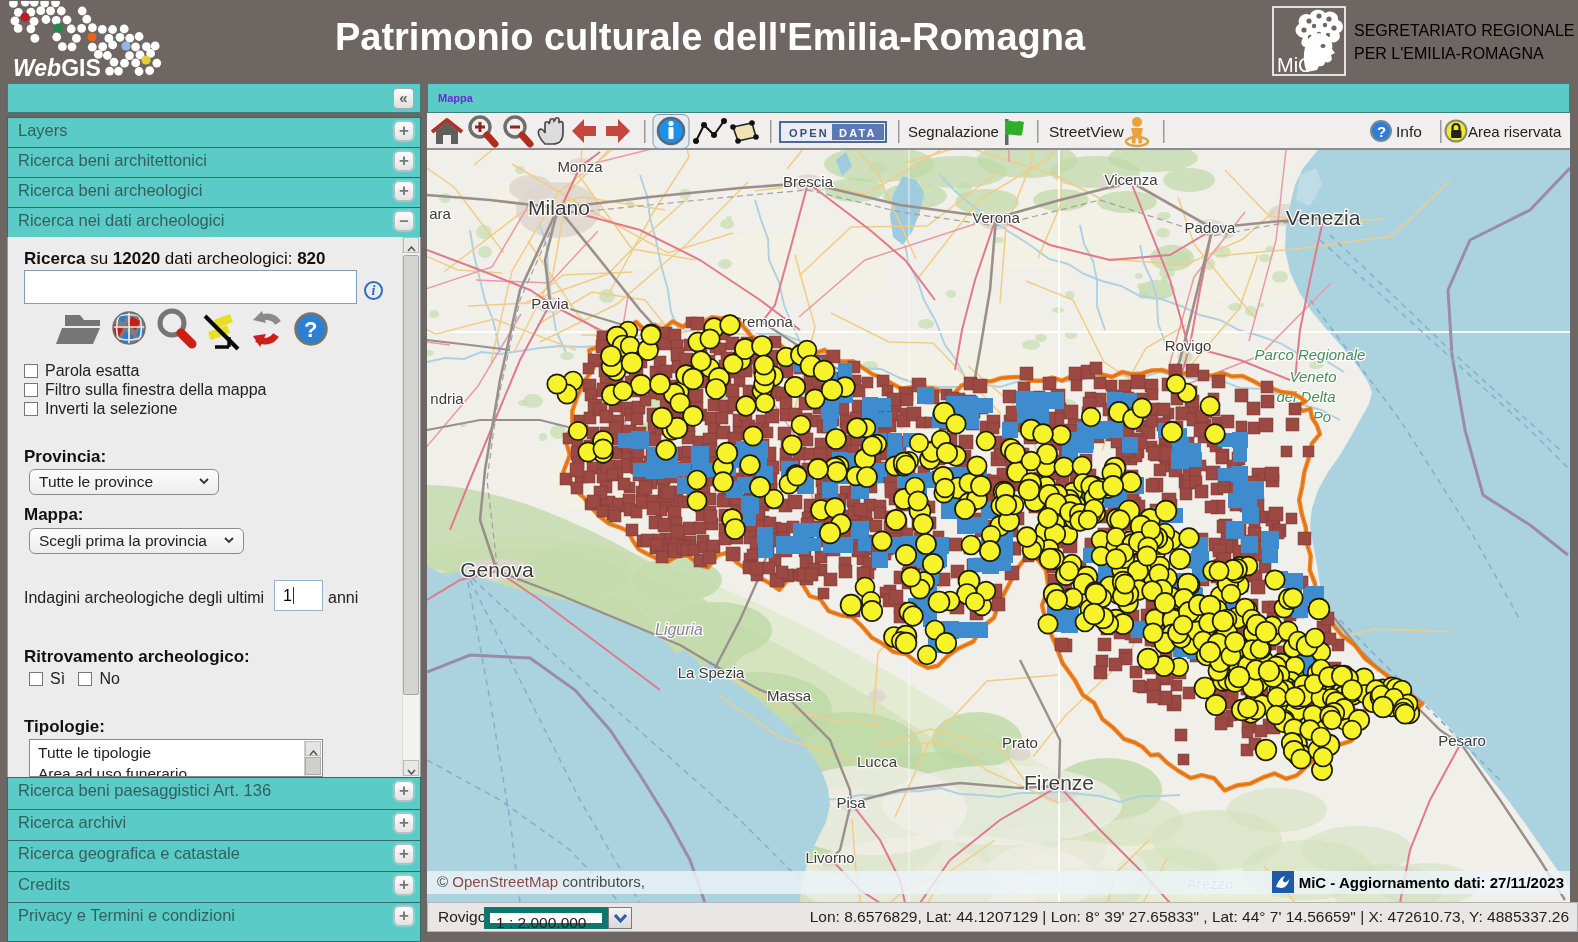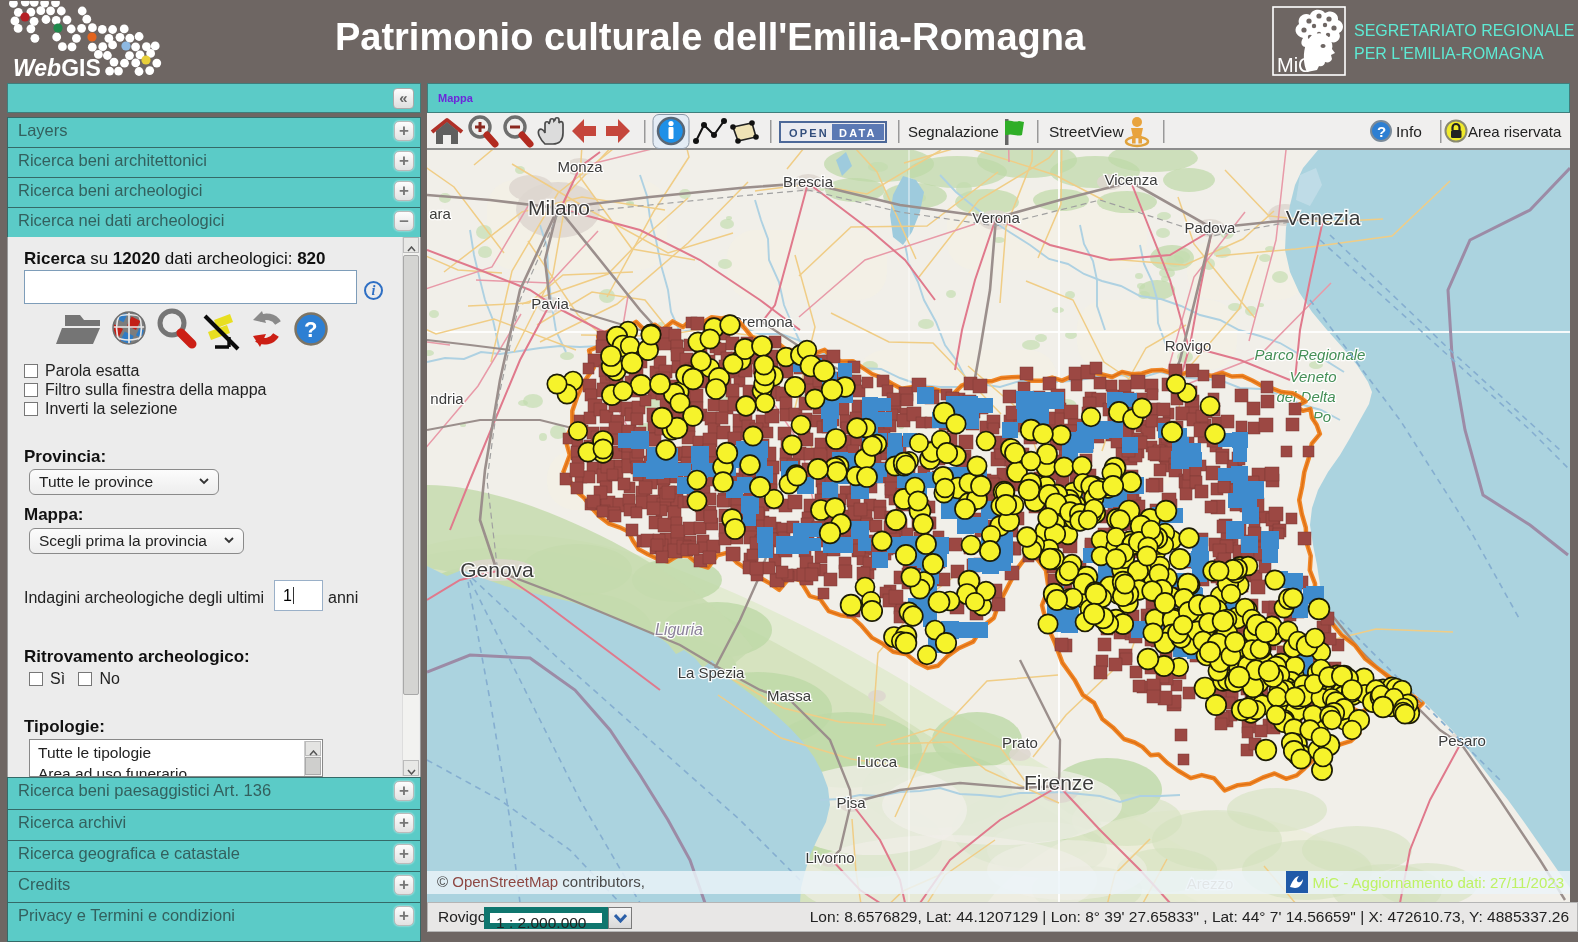--- a/index.html
+++ b/index.html
@@ -1,20 +1,20 @@
 <!DOCTYPE html>
 <html><head><meta charset="utf-8"><title>WebGIS</title><style>
 *{margin:0;padding:0;box-sizing:border-box}
 html,body{width:1578px;height:942px;overflow:hidden}
 body{background:#6e6663;font-family:"Liberation Sans",sans-serif;position:relative}
 #header{position:absolute;left:0;top:0;width:1578px;height:82px;background:#6e6663}
 #title{position:absolute;left:0;top:16px;width:1420px;text-align:center;color:#fff;
  font-size:38px;font-weight:bold;letter-spacing:0px}
 
-#mictext{position:absolute;left:1354px;top:19px;color:#5eead4;font-size:16px;line-height:23px;white-space:nowrap}
+#mictext{position:absolute;left:1354px;top:19px;color:#000000;font-size:16px;line-height:23px;white-space:nowrap}
 #miclogo{position:absolute;left:1272px;top:6px}
 #sidebar{position:absolute;left:7px;top:83px;width:414px;height:848px}
 .sbtop{position:absolute;left:0;top:0;width:414px;height:30px;background:#5bcbc7;border:1px solid #3f7e7c}
 .acc{position:absolute;left:0;width:414px;height:40px;background:#5bcbc7;border:1px solid #356a68;
  color:#33605e;font-size:16.5px;line-height:25px;padding-left:10px}
 .accbtn{position:absolute;right:6px;top:3px;width:20px;height:20px;background:linear-gradient(#fdfdfd,#e2e2e2);
  border:1px solid #bbb;border-radius:5px;color:#777;font-size:17px;font-weight:bold;text-align:center;line-height:17px;
  box-shadow:0 0 2px rgba(255,255,255,.9)}
 .colbtn{position:absolute;right:6px;top:4px;width:21px;height:21px;background:linear-gradient(#fdfdfd,#dedede);
  border:1px solid #aaa;border-radius:4px;color:#666;font-size:15px;font-weight:bold;text-align:center;line-height:19px}
@@ -30,21 +30,21 @@
  font-size:15.5px;color:#222;line-height:24px;padding-left:9px}
 .sarr{position:absolute;right:8px;top:5px;width:12px;height:12px}
 #numin{position:absolute;left:266px;top:343px;width:49px;height:31px;background:#fff;border:1px solid #9ab0c8;font-size:16px;line-height:29px;padding-left:8px}
 #lbox{position:absolute;left:21px;top:502px;width:294px;height:38px;background:#fff;border:1px solid #888;overflow:hidden}
 #pscroll{position:absolute;right:1px;top:0px;width:17px;height:539px;background:#f2f2f0;border-left:1px solid #ddd}
 #mappanel{position:absolute;left:427px;top:83px;width:1143px;height:820px}
 #mappabar{height:30px;background:#5bcbc7;border:1px solid #3f7e7c;color:#6d28d9;font-size:11px;font-weight:bold;line-height:28px;padding-left:10px}
 #toolbar{position:absolute;left:0;top:30px;width:1143px;height:37px;background:#f0efee;border-bottom:2px solid #8d8d8d}
 #mapview{position:absolute;left:0;top:67px;width:1143px;height:753px;overflow:hidden}
 #attrib{position:absolute;left:0;top:721px;width:1143px;height:23px;background:rgba(235,244,249,.82);font-size:15px;color:#494949;font-weight:normal;line-height:22px;padding-left:10px}
-#attribr{position:absolute;right:6px;top:721px;height:23px;font-size:15px;color:#bef264;font-weight:normal;line-height:23px}
+#attribr{position:absolute;right:6px;top:721px;height:23px;font-size:15px;color:#000000;font-weight:bold;line-height:23px}
 #statusbar{position:absolute;left:427px;top:902px;width:1151px;height:30px;background:#e8e7e6;border:1px solid #b5b5b5;font-size:15.5px;color:#222}
 </style></head>
 <body>
 <div id="header">
 <svg id="wglogo" style="position:absolute;left:6px;top:1px" width="180" height="84" viewBox="0 0 180 84">
       <circle cx="7.4" cy="2.4" r="4.4" fill="#fff"></circle>
       <circle cx="19.3" cy="1.2" r="4.4" fill="#fff"></circle>
       <circle cx="28.2" cy="1.3" r="4.4" fill="#fff"></circle>
       <circle cx="38.6" cy="2.1" r="4.4" fill="#fff"></circle>
       <circle cx="49.5" cy="1.8" r="4.4" fill="#fff"></circle>

